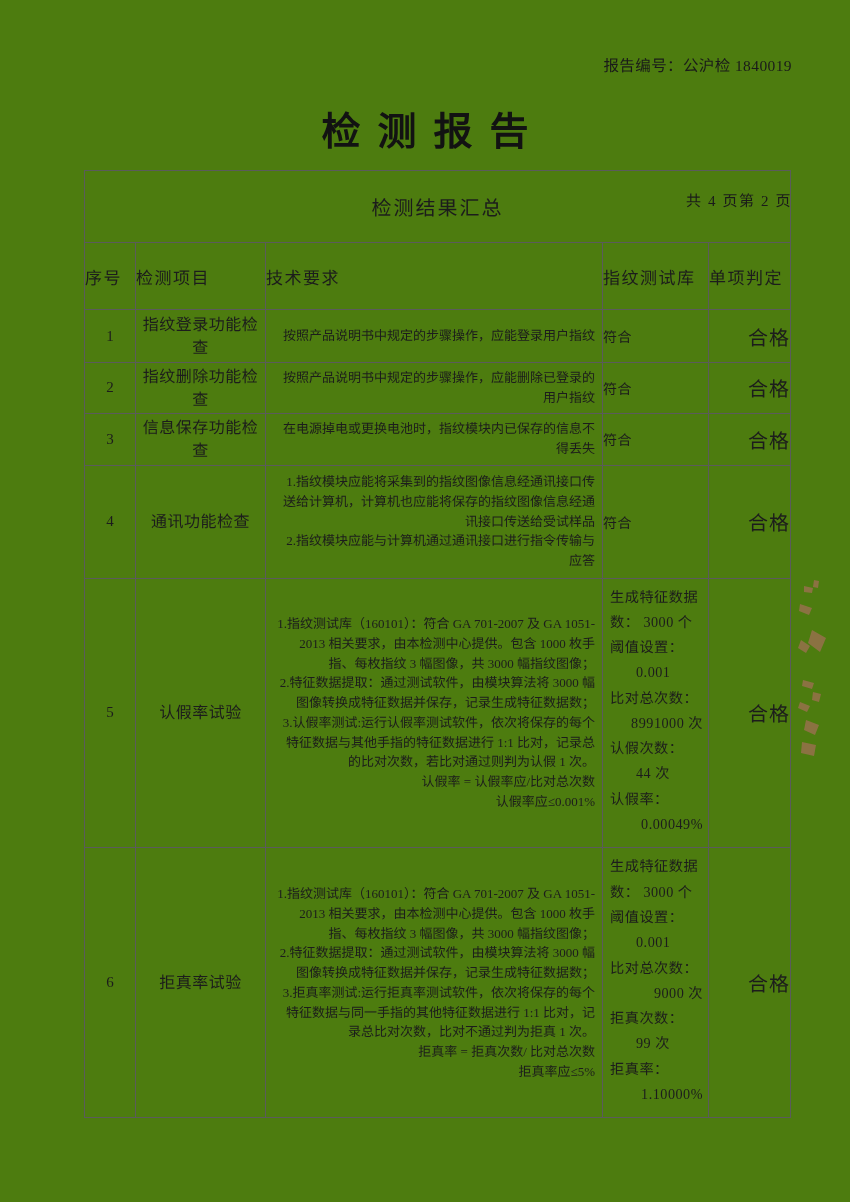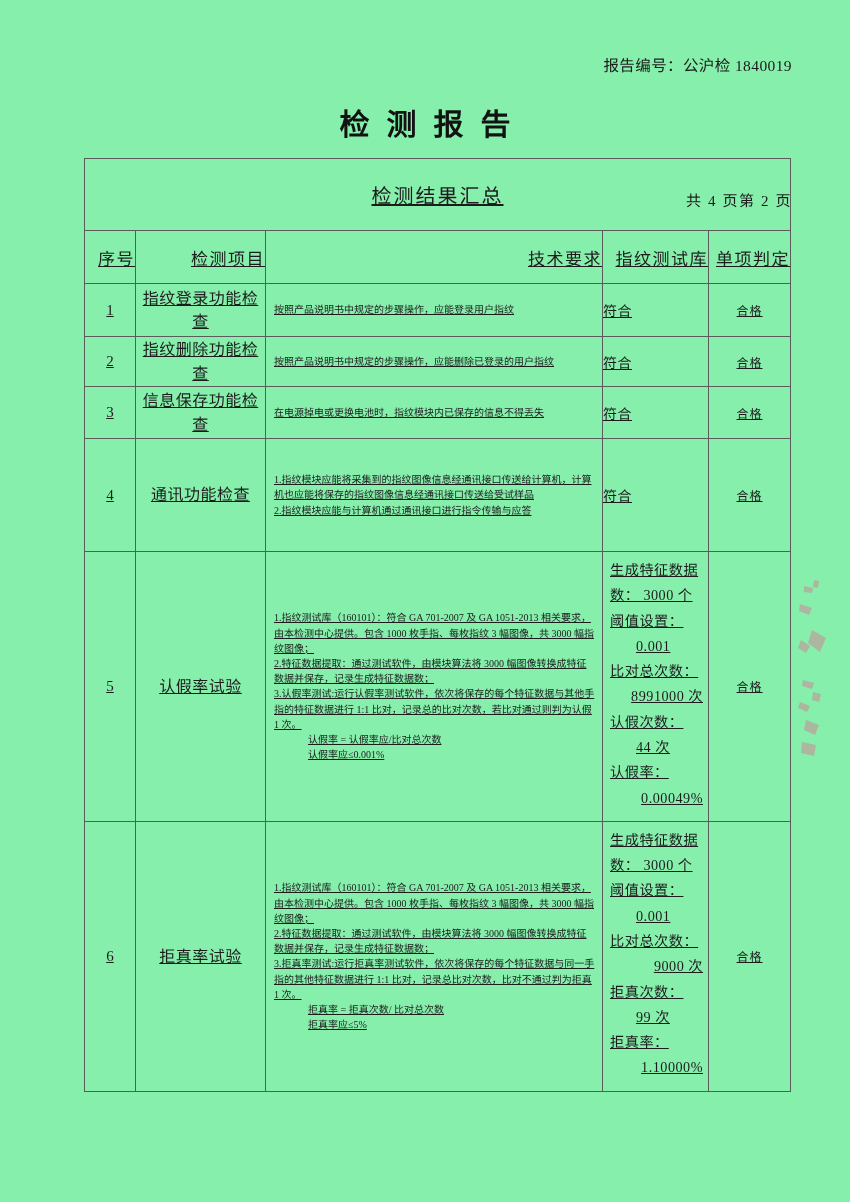--- a/index.html
+++ b/index.html
@@ -15,40 +15,40 @@
     background: #ffffff;
     color: #1c1c1c;
     position: relative;
     overflow: hidden;
   }
 
   
   .page {
     position: absolute;
     inset: 0;
-    background: #86efac;
+    background: #4d7c0f;
   }
 
   .report-no {
     position: absolute;
     top: 53px;
     right: 58px;
     font-size: 15.5px;
     letter-spacing: 0.4px;
     white-space: nowrap;
     color: #1a1a1a;
   }
 
   .doc-title {
     position: absolute;
     top: 100px;
     left: 0;
     width: 850px;
     text-align: center;
-    font-size: 30px;
+    font-size: 39px;
     font-weight: bold;
     letter-spacing: 17px;
     text-indent: 17px;
     color: #121212;
     font-family: "Liberation Serif", "DejaVu Serif", serif;
   }
 
   .page-count {
     position: absolute;
     top: 145px;
@@ -57,25 +57,24 @@
     letter-spacing: 1.6px;
     white-space: nowrap;
     color: #1a1a1a;
     margin-top: 44px;
   }
 
   
   .result-table {
     position: absolute;
     left: 84px;
-    top: 158px;
+    top: 170px;
     width: 706px;
     border-collapse: collapse;
     table-layout: fixed;
-    text-decoration: underline;
   }
 
   .result-table td,
   .result-table th {
     border: 1px solid #5b5b5b;
     padding: 0;
     vertical-align: middle;
     font-weight: normal;
     color: #1c1c1c;
   }
@@ -83,22 +82,22 @@
   .caption-cell {
     height: 72px;
     text-align: center;
     font-size: 20px;
     letter-spacing: 2px;
     padding-bottom: 4px;
     vertical-align: middle;
   }
 
   .col-head {
-    height: 53px;
-    text-align: right;
+    height: 67px;
+    text-align: left;
     font-size: 17px;
     letter-spacing: 1.5px;
     margin-left: 23px;
   }
 
   .c-no    { width: 51px; }
   .c-item  { width: 130px; }
   .c-req   { width: 337px; }
   .c-res   { width: 106px; }
   .c-judge { width: 82px; }
@@ -111,42 +110,42 @@
 
   td.item-cell {
     text-align: center;
     font-size: 16px;
     letter-spacing: 0.5px;
     line-height: 1.45;
     padding: 0 4px;
   }
 
   td.req-cell {
-    text-align: left;
-    font-size: 10px;
+    text-align: right;
+    font-size: 13px;
     line-height: 1.52;
     padding: 5px 7px 5px 8px;
     vertical-align: middle;
   }
 
   td.res-cell {
     font-size: 14px;
     letter-spacing: 0.5px;
   }
 
   td.res-cell.detail {
     text-align: left;
     font-size: 14.2px;
     line-height: 1.78;
     padding: 6px 5px 10px 7px;
   }
 
   td.judge-cell {
-    text-align: center;
-    font-size: 12px;
+    text-align: right;
+    font-size: 20px;
     letter-spacing: 1px;
   }
 
   .req-cell p { margin: 0; }
   .req-cell .indent { padding-left: 34px; }
   .res-cell.detail p { margin: 0; }
   .res-cell.detail .ind { padding-left: 26px; }
   .res-cell.detail .ind2 { padding-left: 16px; text-align: right; }
 
   

